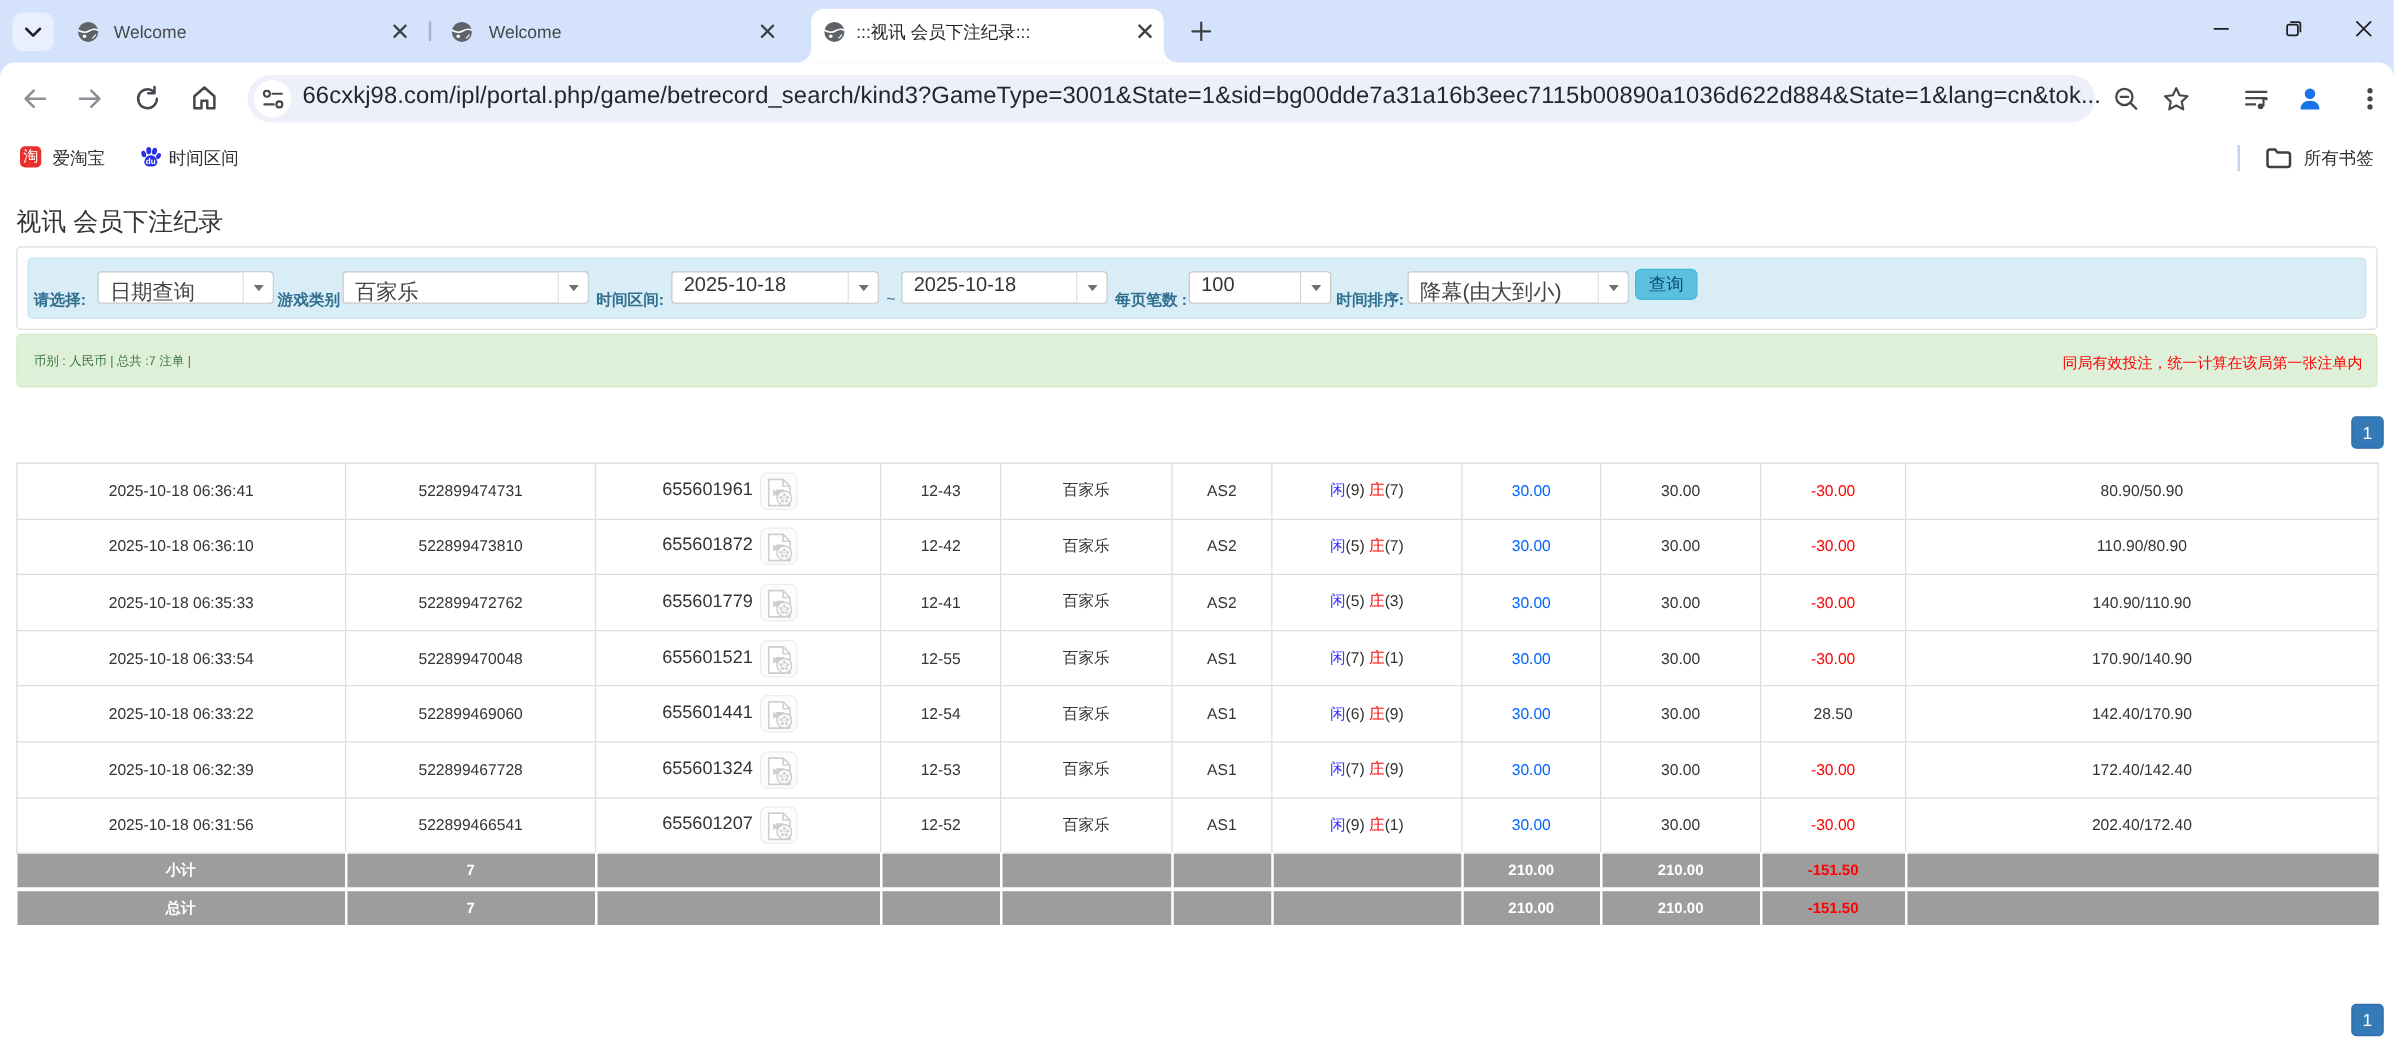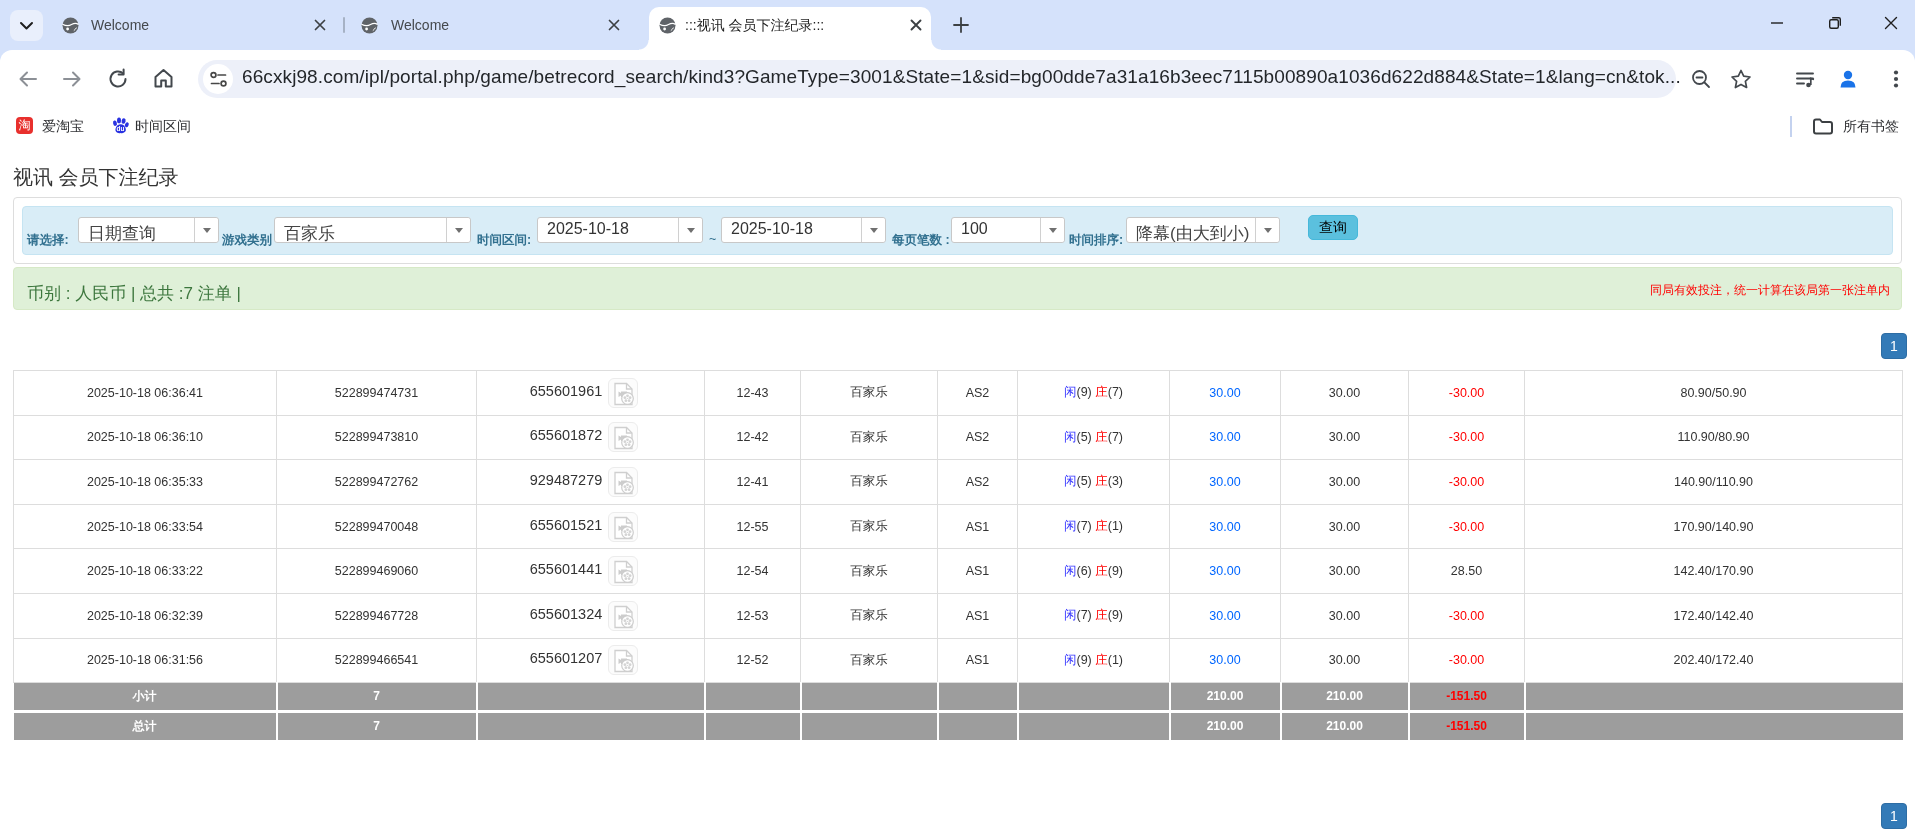--- a/index.html
+++ b/index.html
@@ -22,23 +22,23 @@
 
 #ptitle { position:absolute; left:13px; top:164px; font-size:20px; color:#333; }
 #panel { position:absolute; left:13px; top:197px; width:1889px; height:67px; border:1px solid #ddd; border-radius:4px; background:#fff; }
 #bluebar { position:absolute; left:22px; top:206px; width:1871px; height:49px; background:#d9edf7; border:1px solid #c5e4f2; border-radius:4px; }
 .flabel { position:absolute; top:232px; font-size:12.5px; font-weight:bold; color:#31708f; white-space:nowrap; }
 .combo { position:absolute; top:217px; height:26px; background:#fff; border:1px solid #c8c8c8; border-radius:3px; }
 .combo .txt { position:absolute; left:9px; top:4px; font-size:17px; color:#444; white-space:nowrap; }
 .combo .big { font-size:16px; top:2px; color:#333; }
 .combo .arr { position:absolute; right:0; top:0; bottom:0; width:24px; border-left:1px solid #d0d0d0; background:#fff; border-radius:0 3px 3px 0; }
 .combo .arr:after { content:""; position:absolute; left:8px; top:10px; border-left:4px solid transparent; border-right:4px solid transparent; border-top:5px solid #707070; }
-#qbtn { position:absolute; left:1308px; top:215px; width:50px; height:25px; background:#5bc0de; border:1px solid #46b8da; border-radius:5px; color:#000000; font-size:14px; text-align:center; line-height:23px; }
+#qbtn { position:absolute; left:1308px; top:215px; width:50px; height:25px; background:#5bc0de; border:1px solid #46b8da; border-radius:5px; color:#0c4a6e; font-size:14px; text-align:center; line-height:23px; }
 #greenbar { position:absolute; left:13px; top:267px; width:1889px; height:43px; background:#dff0d8; border:1px solid #d6e9c6; border-radius:4px; }
-#gleft { position:absolute; left:13px; top:14px; font-size:17px; color:#3c763d; }
+#gleft { position:absolute; left:13px; top:14px; font-size:10px; color:#3c763d; }
 #gright { position:absolute; right:11px; top:14px; font-size:12px; color:#f00; }
 .pagbox { position:absolute; left:1881px; width:26px; height:26px; background:#337ab7; border:1px solid #2e6da4; border-radius:4px; color:#fff; font-size:14px; text-align:center; line-height:24px; }
 
 #btable { position:absolute; left:13px; top:370px; width:1889px; border-collapse:collapse; table-layout:fixed; }
 #btable th { background:#1f1f1f; color:#fff; font-size:14px; font-weight:bold; height:31px; border-right:2px solid #fff; text-align:center; }
 #btable th:last-child { border-right:none; }
 #btable td { height:44.6px; border:1px solid #ddd; text-align:center; font-size:12.5px; color:#333; }
 #btable tr.frow td { background:#9d9d9d; color:#fff; height:27px; border:none; border-right:2px solid #fff; font-size:12px; font-weight:bold; }
 #btable tr.frow td:last-child { border-right:none; }
 #btable tr.gap td { height:3px; border:none; background:#fff; padding:0; }
@@ -194,21 +194,21 @@
 <div class="combo" style="left:721px; width:165px;">
     <span class="txt big">2025-10-18</span>
     <span class="arr"></span>
   </div>
 <div class="flabel" style="left:892px;">每页笔数 :</div>
 <div class="combo" style="left:951px; width:114px;">
     <span class="txt big">100</span>
     <span class="arr"></span>
   </div>
 <div class="flabel" style="left:1069px;">时间排序:</div>
-<div class="combo" style="left:1126px; width:154px;">
+<div class="combo" style="left:1126px; width:177px;">
     <span class="txt">降幕(由大到小)</span>
     <span class="arr"></span>
   </div>
 <div id="qbtn">查询</div>
 <div id="greenbar">
     <span id="gleft">币别 : 人民币 | 总共 :7 注单 |</span>
     <span id="gright">同局有效投注，统一计算在该局第一张注单内</span>
   </div>
 <div class="pagbox" style="top:333px;">1</div>
 <table id="btable">
@@ -270,21 +270,21 @@
         <td>AS2</td>
         <td><span class="bblue">闲</span>(5) <span class="bred">庄</span>(7)</td>
         <td class="cblue">30.00</td>
         <td>30.00</td>
         <td class="cred">-30.00</td>
         <td>110.90/80.90</td>
       </tr>
 <tr>
         <td>2025-10-18 06:35:33</td>
         <td>522899472762</td>
-        <td class="rnd"><span class="mid">929487279</span><span class="vicon"><svg width="22" height="24" viewBox="0 0 22 24">
+        <td class="rnd"><span class="mid">655601779</span><span class="vicon"><svg width="22" height="24" viewBox="0 0 22 24">
               <path d="M2 1.5 H13.5 L19 7 V22.5 H2 Z" fill="#fff" stroke="#cfcfcf" stroke-width="1.3"></path>
               <path d="M13.5 1.5 V7 H19" fill="none" stroke="#cfcfcf" stroke-width="1.3"></path>
               <path d="M5.5 9.5 L8 11 V9.5 H14 V15 H8 V13.5 L5.5 15 Z" fill="#cdcdcd"></path>
               <circle cx="14.5" cy="16.5" r="5.8" fill="#fff" stroke="#cdcdcd" stroke-width="1.2"></circle>
               <circle cx="14.5" cy="13.8" r="1.4" fill="#d4d4d4"></circle>
               <circle cx="11.9" cy="15.7" r="1.4" fill="#d4d4d4"></circle>
               <circle cx="12.9" cy="18.7" r="1.4" fill="#d4d4d4"></circle>
               <circle cx="16.1" cy="18.7" r="1.4" fill="#d4d4d4"></circle>
               <circle cx="17.1" cy="15.7" r="1.4" fill="#d4d4d4"></circle>
               <rect x="13.7" y="16.1" width="1.6" height="0.9" fill="#d4d4d4"></rect>

